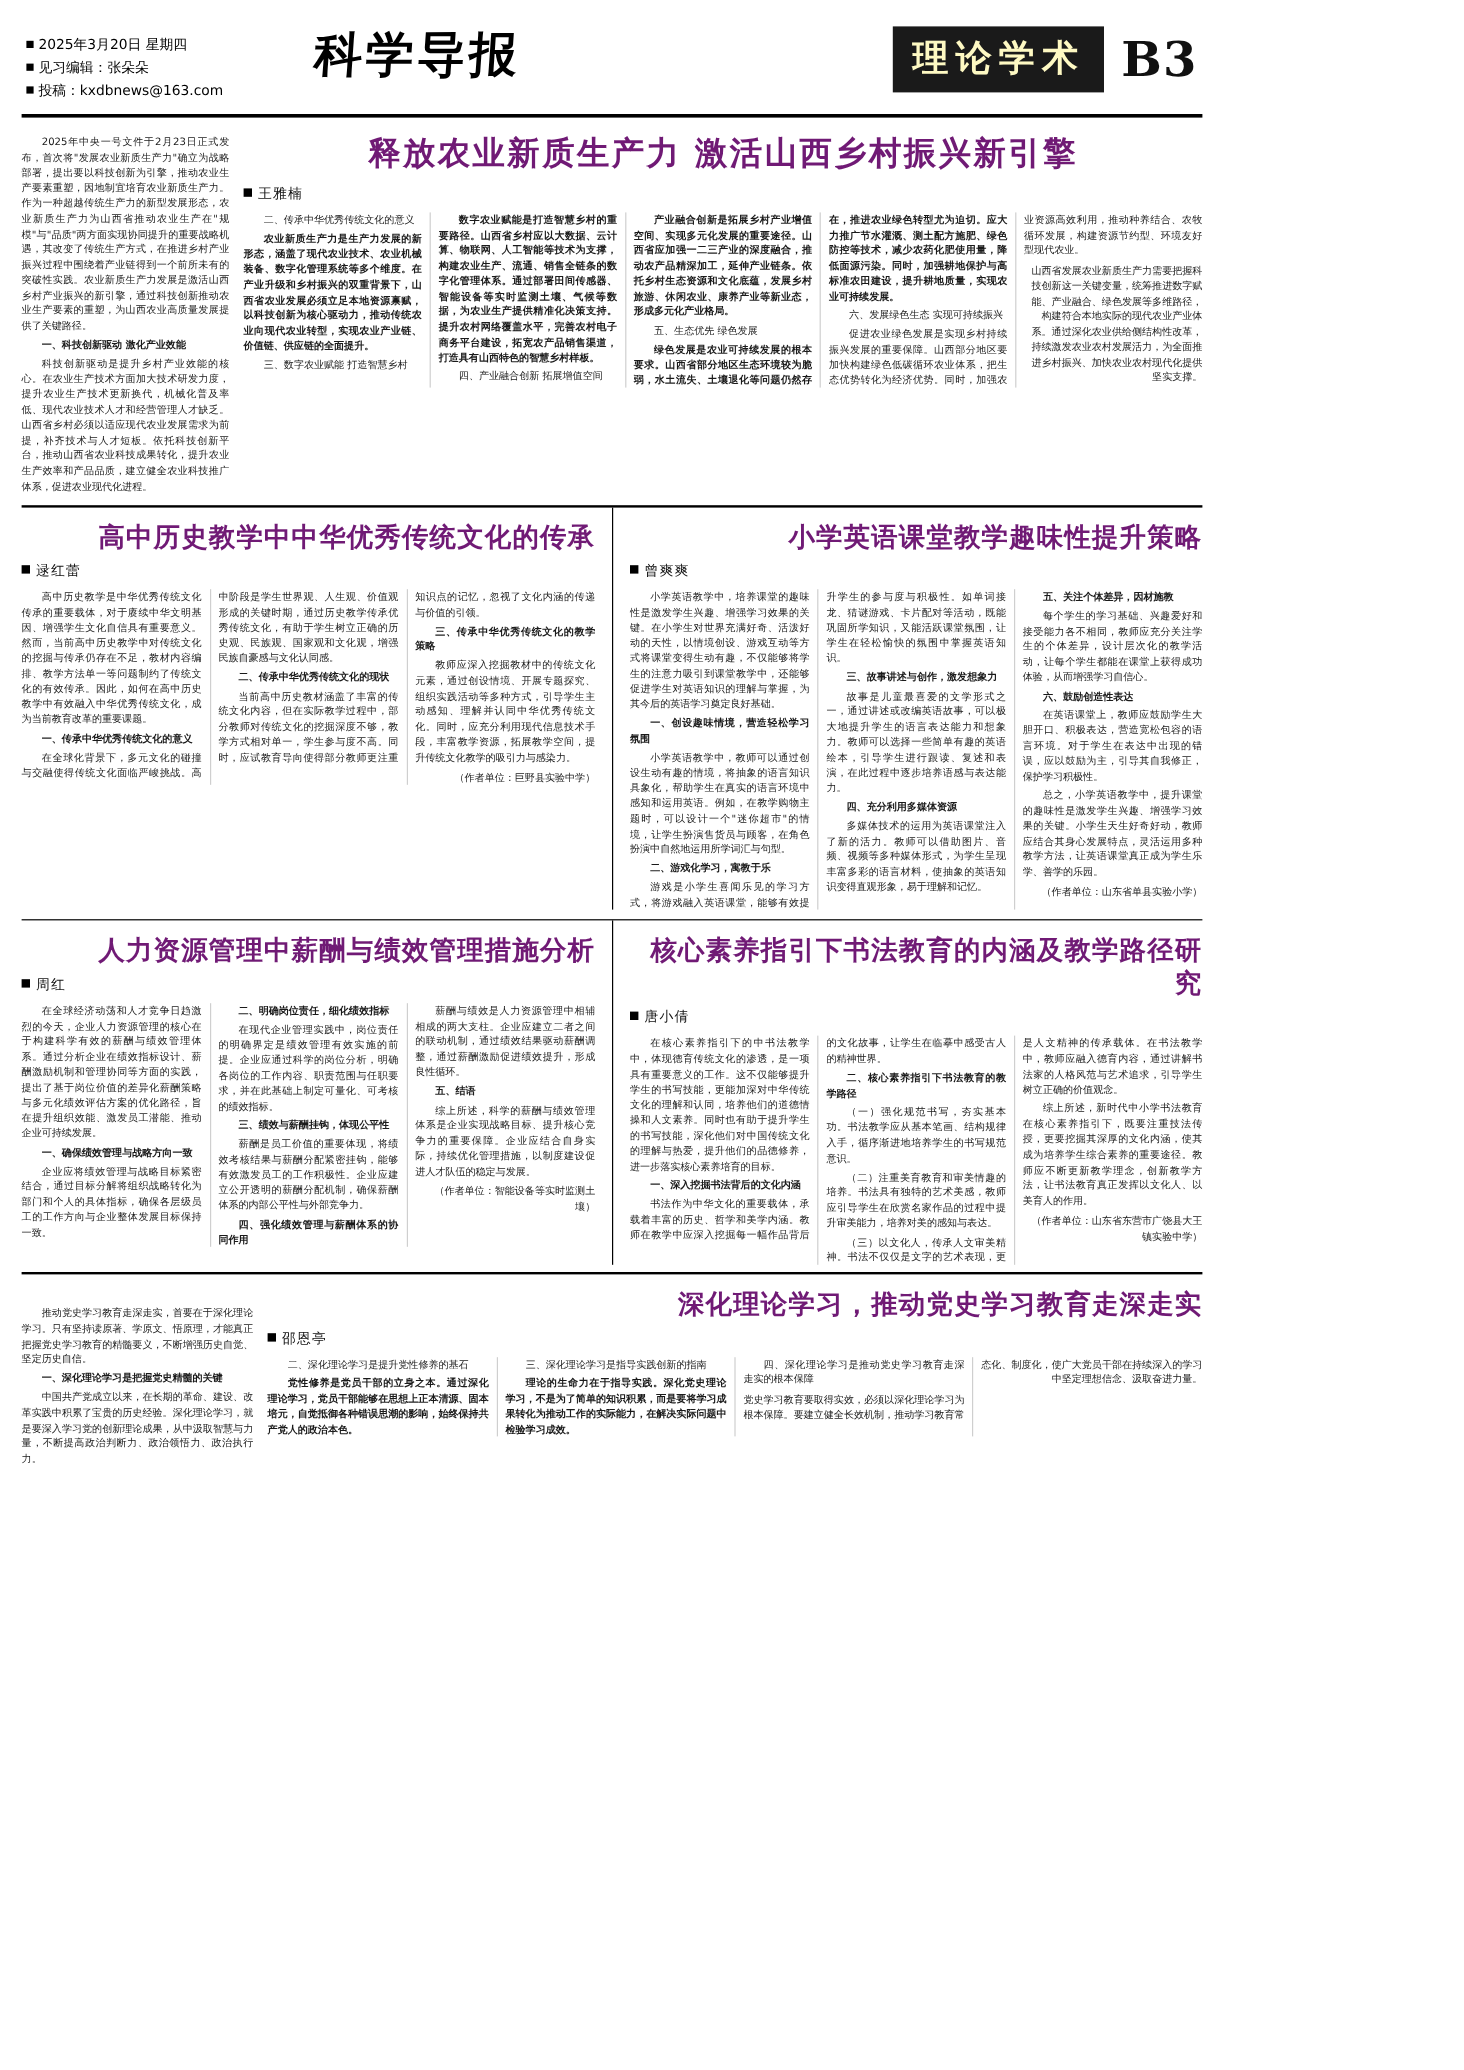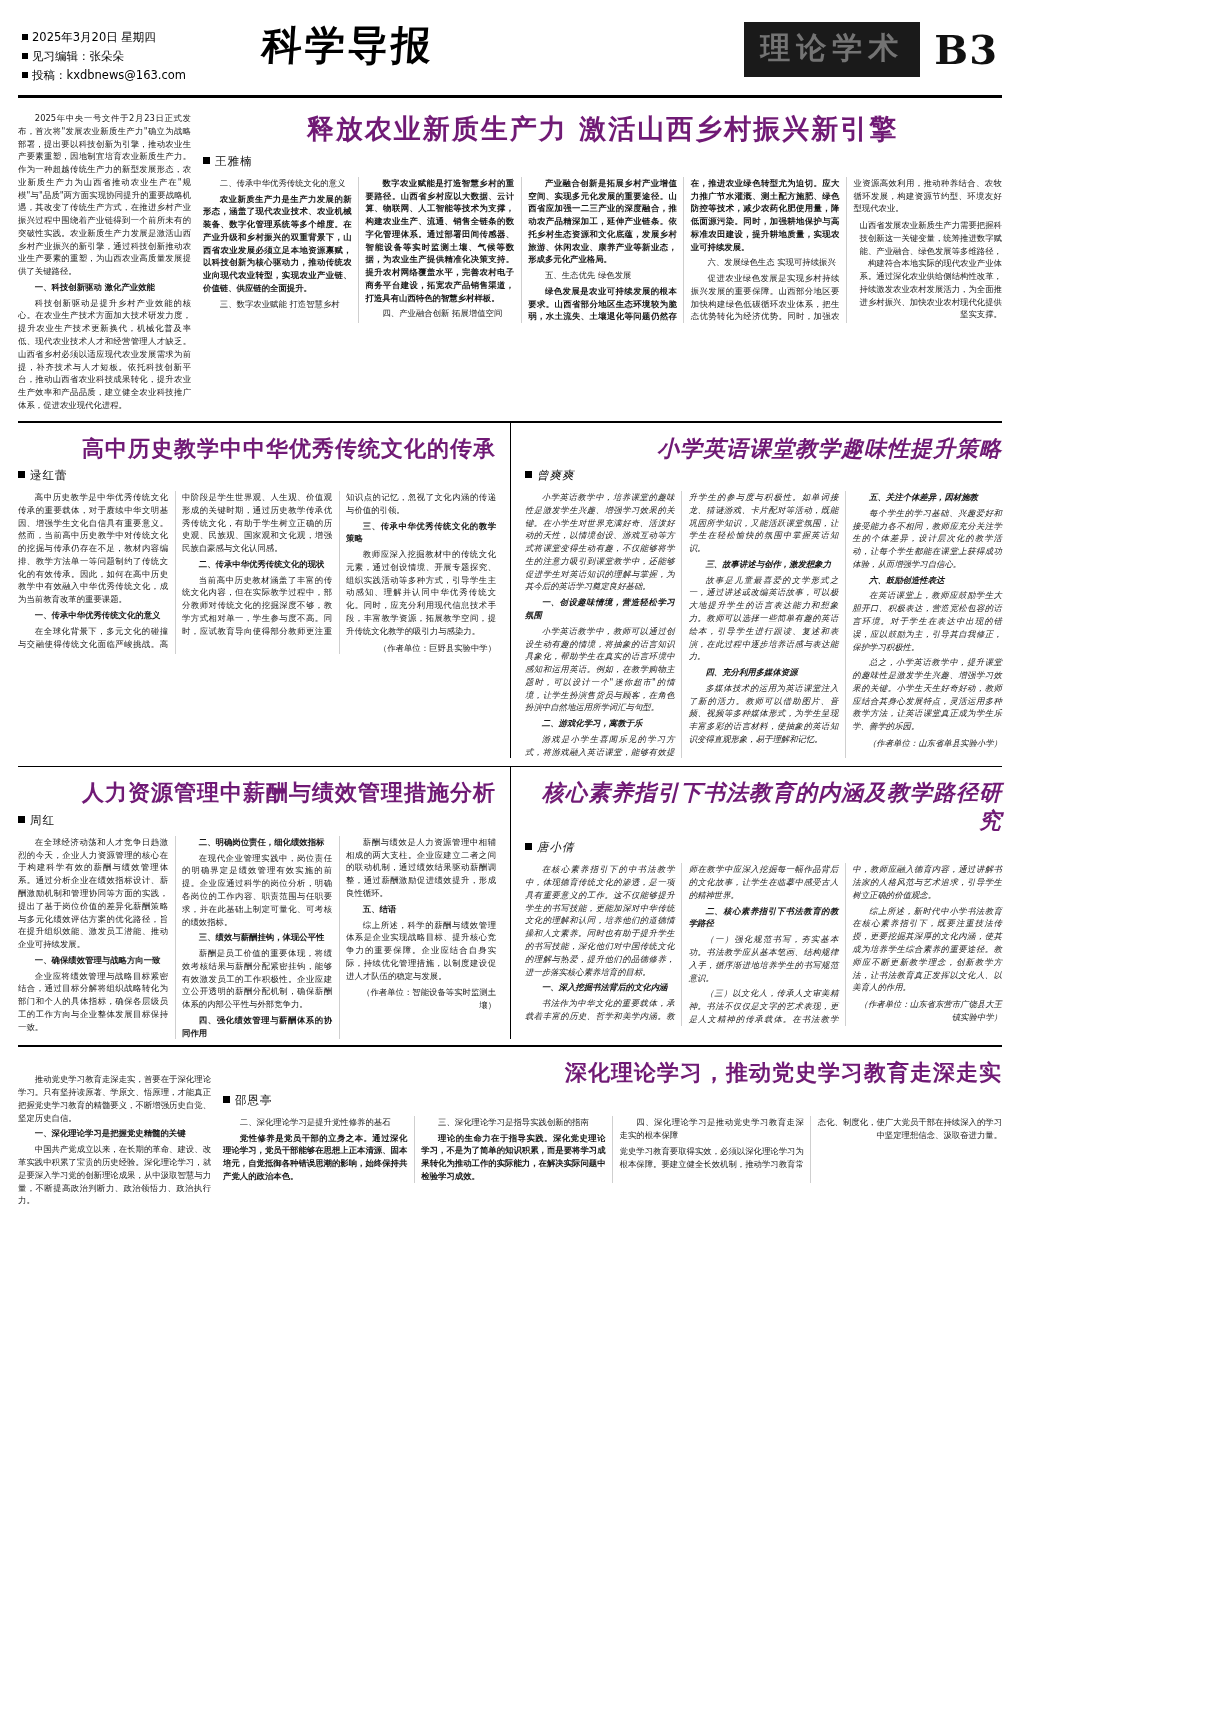--- a/index.html
+++ b/index.html
@@ -20,21 +20,21 @@
   .mast-left .sq{display:inline-block;width:6px;height:6px;background:#000;margin-right:4px;vertical-align:1px;}
   .mast-center{flex:1;display:flex;justify-content:flex-start;align-items:center;padding-left:10px;}
   .mast-title{
     font-family:"DejaVu Serif","Liberation Serif",serif;
     font-size:40px;font-weight:bold;letter-spacing:3px;
     color:#000;
     transform:skewX(-4deg);
   }
   .mast-right{display:flex;align-items:center;gap:14px;padding-top:4px;}
   .section-badge{
-    background:#1a1a1a;color:#737373;
+    background:#1a1a1a;color:#fef9c3;
     font-family:"DejaVu Serif","Liberation Serif",serif;
     font-size:30px;font-weight:bold;letter-spacing:6px;
     padding:6px 16px 8px 16px;
   }
   .page-no{
     font-family:"DejaVu Serif","Liberation Serif",serif;
     font-size:40px;font-weight:bold;letter-spacing:1px;
   }
   .rule{height:3px;background:#000;margin:4px 18px 0 18px;}
 
@@ -57,21 +57,21 @@
   .cols p{margin:0 0 3px 0;text-indent:2em;}
   .cols p.sub{text-indent:2em;font-weight:bold;}
   .cols p.sign{text-indent:0;text-align:right;font-weight:normal;margin-top:4px;}
   .c3{column-count:3;}
   .c4{column-count:4;}
   .c5{column-count:5;}
 
   .half{width:50%;box-sizing:border-box;}
   .row{display:flex;}
   .vdiv{border-left:1px solid #000;}
-  .padL{padding-left:14px;font-style:italic;}
+  .padL{padding-left:14px;}
   .padR{padding-right:14px;}
 
   
   .cols{column-rule:1px solid #cfcfcf;}
 </style>
 </head>
 <body>
 
 <div class="page">
 
@@ -184,20 +184,21 @@
     </div>
     <div class="half padL vdiv">
       <div class="art-title t-mid">核心素养指引下书法教育的内涵及教学路径研究</div>
       <div class="byline"><span class="blk"></span><span>唐小倩</span></div>
       <div class="cols c3">
         <p>在核心素养指引下的中书法教学中，体现德育传统文化的渗透，是一项具有重要意义的工作。这不仅能够提升学生的书写技能，更能加深对中华传统文化的理解和认同，培养他们的道德情操和人文素养。同时也有助于提升学生的书写技能，深化他们对中国传统文化的理解与热爱，提升他们的品德修养，进一步落实核心素养培育的目标。</p>
         <p class="sub">一、深入挖掘书法背后的文化内涵</p>
         <p>书法作为中华文化的重要载体，承载着丰富的历史、哲学和美学内涵。教师在教学中应深入挖掘每一幅作品背后的文化故事，让学生在临摹中感受古人的精神世界。</p>
         <p class="sub">二、核心素养指引下书法教育的教学路径</p>
         <p>（一）强化规范书写，夯实基本功。书法教学应从基本笔画、结构规律入手，循序渐进地培养学生的书写规范意识。</p>
+        <p>（二）注重美育教育和审美情趣的培养。书法具有独特的艺术美感，教师应引导学生在欣赏名家作品的过程中提升审美能力，培养对美的感知与表达。</p>
         <p>（三）以文化人，传承人文审美精神。书法不仅仅是文字的艺术表现，更是人文精神的传承载体。在书法教学中，教师应融入德育内容，通过讲解书法家的人格风范与艺术追求，引导学生树立正确的价值观念。</p>
         <p>综上所述，新时代中小学书法教育在核心素养指引下，既要注重技法传授，更要挖掘其深厚的文化内涵，使其成为培养学生综合素养的重要途径。教师应不断更新教学理念，创新教学方法，让书法教育真正发挥以文化人、以美育人的作用。</p>
         <p class="sign">（作者单位：山东省东营市广饶县大王镇实验中学）</p>
       </div>
     </div>
   </div>
 
   <div class="sec">
       <div class="hr2"></div>
     </div>

